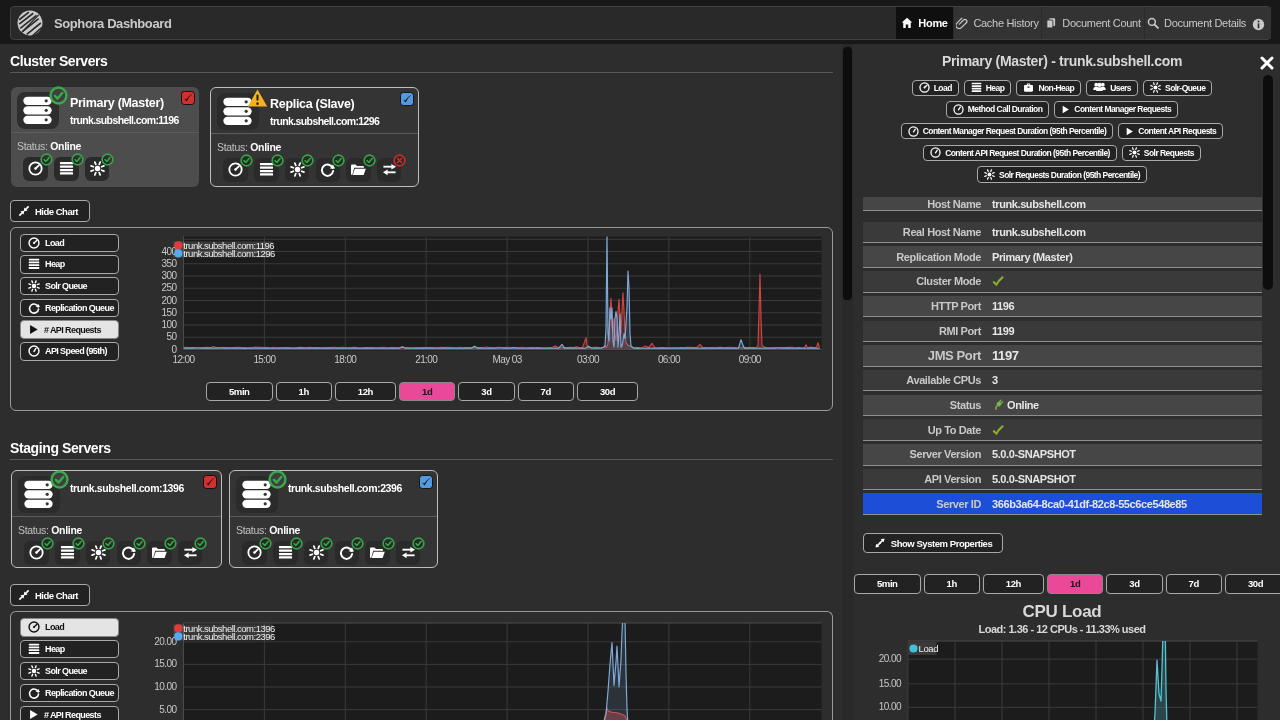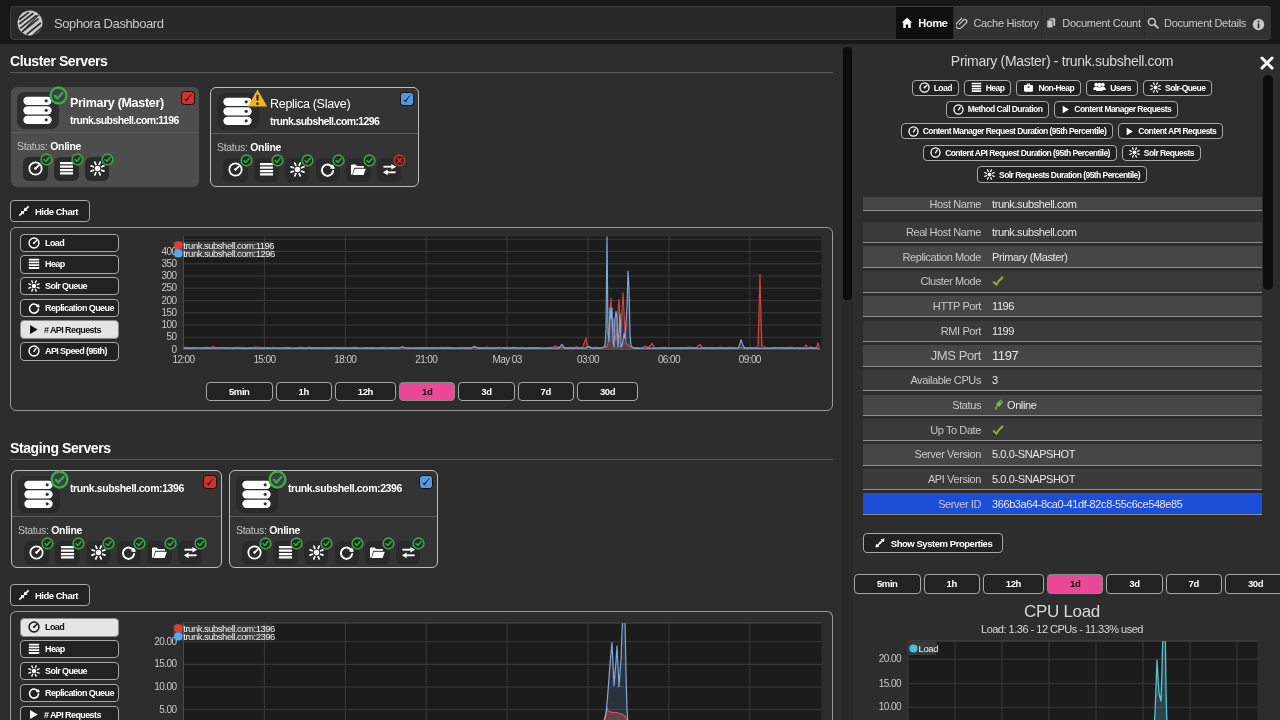--- a/index.html
+++ b/index.html
@@ -1,16 +1,16 @@
 <!DOCTYPE html>
 <html><head><meta charset="utf-8"><style>
 * { margin:0; padding:0; box-sizing:border-box; }
 html,body { width:1280px; height:720px; overflow:hidden; background:#2d2d2d;
   font-family:"Liberation Sans", sans-serif; }
-.abs { position:absolute; }
+.abs { position:absolute;font-weight:bold; }
 .btn { position:absolute; display:flex; align-items:center; justify-content:center;
   background:#222; border:1px solid #a8a8a8; border-radius:4px; color:#fff; font-weight:bold;
   white-space:nowrap; }
 .btn.on { background:#e4e4e4; color:#111; border-color:#888; }
 .btn svg { flex:none; }
 .trow { position:absolute; display:flex; justify-content:center; gap:3px; }
 .tbtn { display:flex; align-items:center; justify-content:center; padding:0 22px;
   background:#222; border:1px solid #a8a8a8; border-radius:4px; color:#fff; font-weight:bold;
   font-size:9.5px; letter-spacing:-0.4px; white-space:nowrap; }
 .tbtn.on { background:#ec4899; color:#111; border-color:#888; }
@@ -152,21 +152,21 @@
         <circle cx="14.4" cy="8.9" r="1" fill="#333"></circle>
         <rect x="0.2" y="12.2" width="17.6" height="5.2" rx="2.6" fill="#fff"></rect>
         <circle cx="14.4" cy="14.799999999999999" r="1" fill="#333"></circle>
       </svg>
     </div>
     <div style="position:absolute;left:36px;top:0px"><svg width="21" height="21" viewBox="0 0 18 18" style="" xmlns="http://www.w3.org/2000/svg">
         <path d="M9 1.2 L17.3 15.8 L0.7 15.8 Z" fill="#f5b31a"></path>
         <rect x="8.1" y="5.6" width="1.8" height="5.4" rx="0.9" fill="#222"></rect>
         <circle cx="9" cy="13.4" r="1.1" fill="#222"></circle>
       </svg></div>
-    <div style="position:absolute;left:59px;top:9px;font-size:12.5px;font-weight:normal;color:#fff;letter-spacing:-0.3px">Replica (Slave)</div>
+    <div style="position:absolute;left:59px;top:9px;font-size:12.5px;font-weight:bold;color:#fff;letter-spacing:-0.3px">Replica (Slave)</div>
     <div style="position:absolute;left:59px;top:27px;font-size:10.5px;font-weight:bold;color:#fff;letter-spacing:-0.6px">trunk.subshell.com:1296</div>
     <div style="position:absolute;right:4px;top:4px"><svg width="14" height="14" viewBox="0 0 15 15" xmlns="http://www.w3.org/2000/svg">
         <rect x="0.5" y="0.5" width="14" height="14" rx="3.2" fill="#5599dd" stroke="#0c0c0c"></rect>
         <path d="M3.4 8.2 L6.0 11.2 Q7.6 6.8 12.8 2.4 Q8.2 5.2 5.6 9.0 Z" fill="#111"></path>
       </svg></div>
     <div style="position:absolute;left:0;right:0;top:44.5px;border-top:1px solid #5c5c5c"></div>
     <div style="position:absolute;left:6px;top:53px;font-size:10.5px;color:#c2c2c2;letter-spacing:-0.3px">Status: <b style="color:#fff">Online</b></div>
     <div class="mini" style="left:12.4px;top:69.5px">
       <svg width="15" height="15" viewBox="0 0 16 16" style="" xmlns="http://www.w3.org/2000/svg">
         <circle cx="8" cy="8" r="6.6" fill="none" stroke="currentColor" stroke-width="1.9"></circle>

